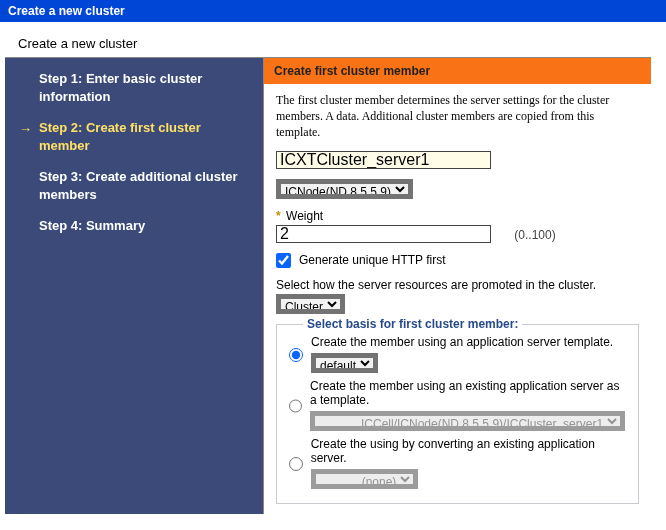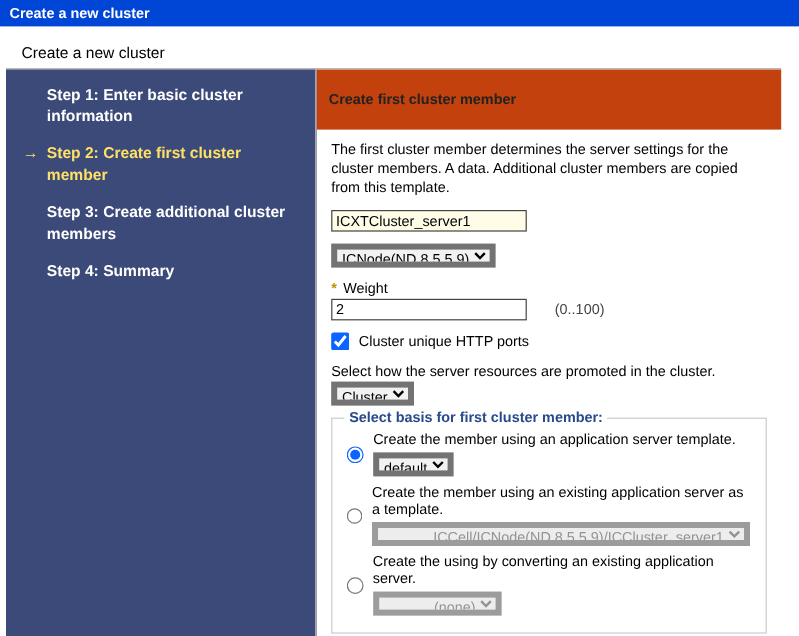--- a/index.html
+++ b/index.html
@@ -51,48 +51,49 @@
     font-weight: bold;
   }
   .step .label { flex: 1; }
   .step.current .label { color: #ffe066; }
   .main {
     flex: 1;
     border-left: 1px solid #888;
     background: #fff;
   }
   .section-header {
-    background: #c2410c;
-    padding: 18px 10px;
+    background: #f97316;
+    padding: 6px 10px;
     font-weight: bold;
     font-size: 12px;
     color: #222;
   }
   .section-body {
     padding: 8px 12px 10px 12px;
     font-size: 12px;
   }
   .intro {
     margin-bottom: 10px;
     line-height: 1.35;
+    font-family: Liberation Serif, serif;
   }
   .field {
     margin-bottom: 10px;
   }
   .field-label {
     display: block;
     margin-bottom: 2px;
   }
   .req {
     color: #c49000;
     font-weight: bold;
     padding-right: 2px;
   }
   input[type=text] {
-    font-size: 12px;
+    font-size: 16px;
     padding: 1px 3px;
     border: 1px solid #444;
     background: #fffde8;
     min-width: 140px;
     height: 18px;
   }
   input.plain-bg { background: #fff; }
   select {
     font-size: 12px;
     border: 5px solid #737373;
@@ -118,21 +119,21 @@
     border: 1px solid #c9cbd0;
     padding: 10px 12px 8px 12px;
     margin-top: 6px;
     position: relative;
   }
   .basis-title {
     color: #274a8b;
     font-weight: bold;
     position: absolute;
     top: -8px;
-    left: 10px;
+    left: 26px;
     background: #fff;
     padding: 0 4px;
   }
   .radio-row {
     display: flex;
     align-items: center;
     gap: 8px;
     margin-bottom: 6px;
   }
   .radio-row input[type=radio] {
@@ -196,21 +197,21 @@
         <span class="field-label">
           <span class="req">*</span>
           <span>Weight</span>
         </span>
         <input type="text" class="plain-bg" style="min-width: 130px;" value="2">
         <span class="hint">(0..100)</span>
       </div>
 
       <div class="checkbox-row">
         <input type="checkbox" checked="" style="">
-        <span>Cluster unique HTTP ports</span>
+        <span>Generate unique HTTP first</span>
       </div>
 
       <div class="field">
         <span class="field-label">Select how the server resources are promoted in the cluster.</span>
         <select>
           <option>Cluster</option>
         </select>
       </div>
 
       <div class="basis-box">

